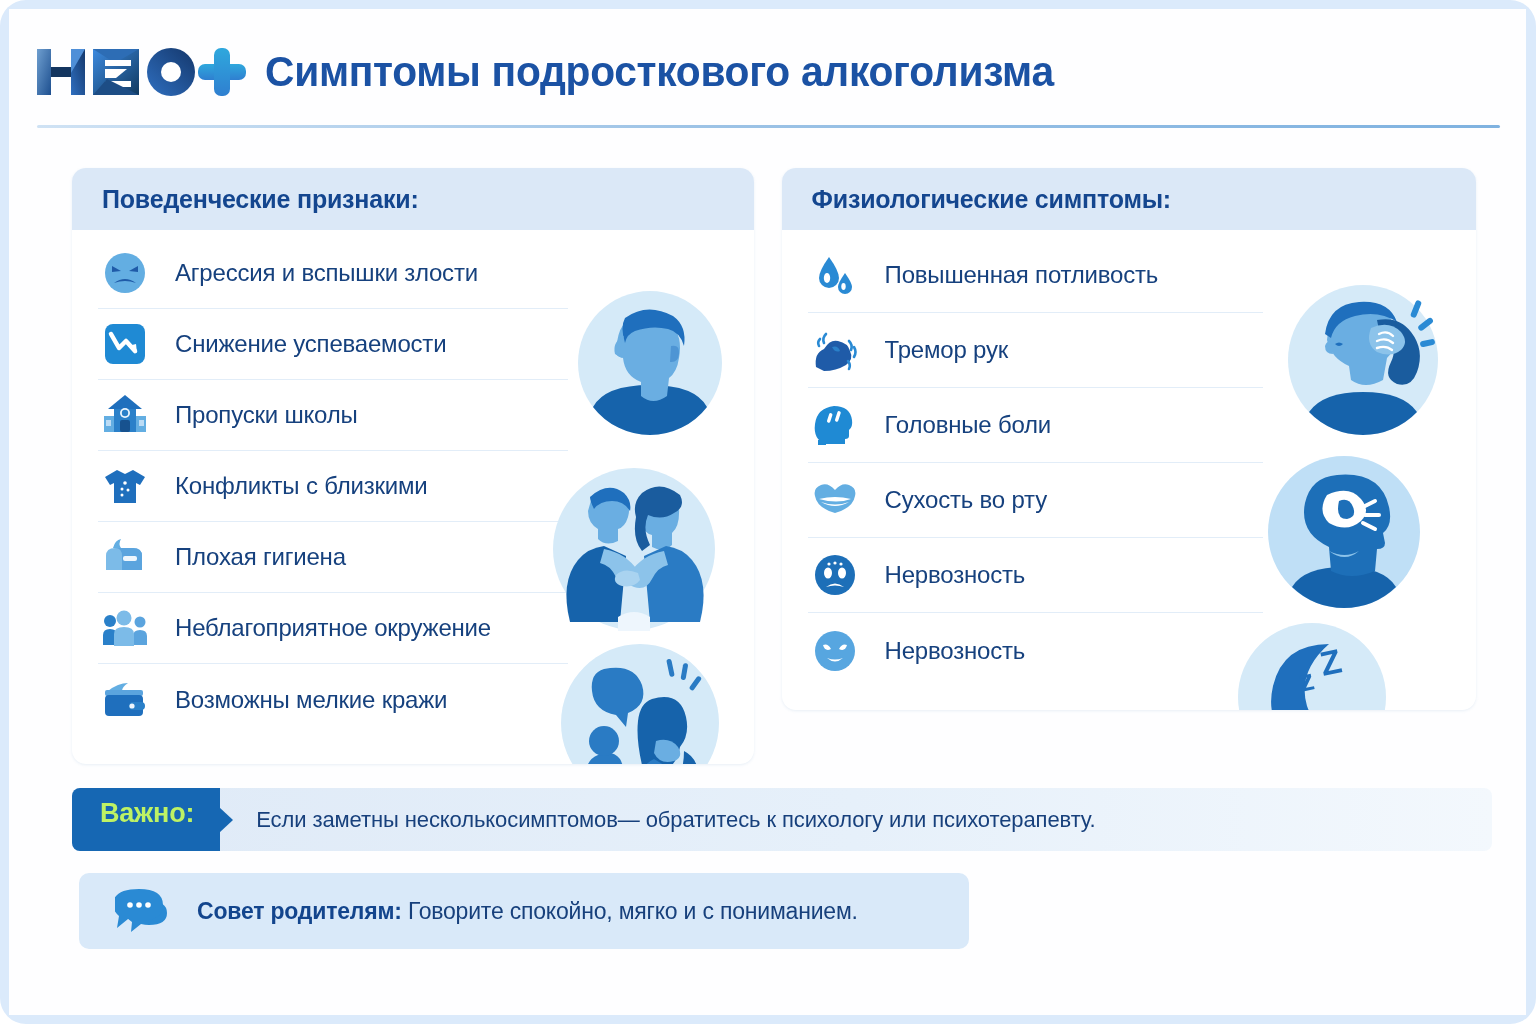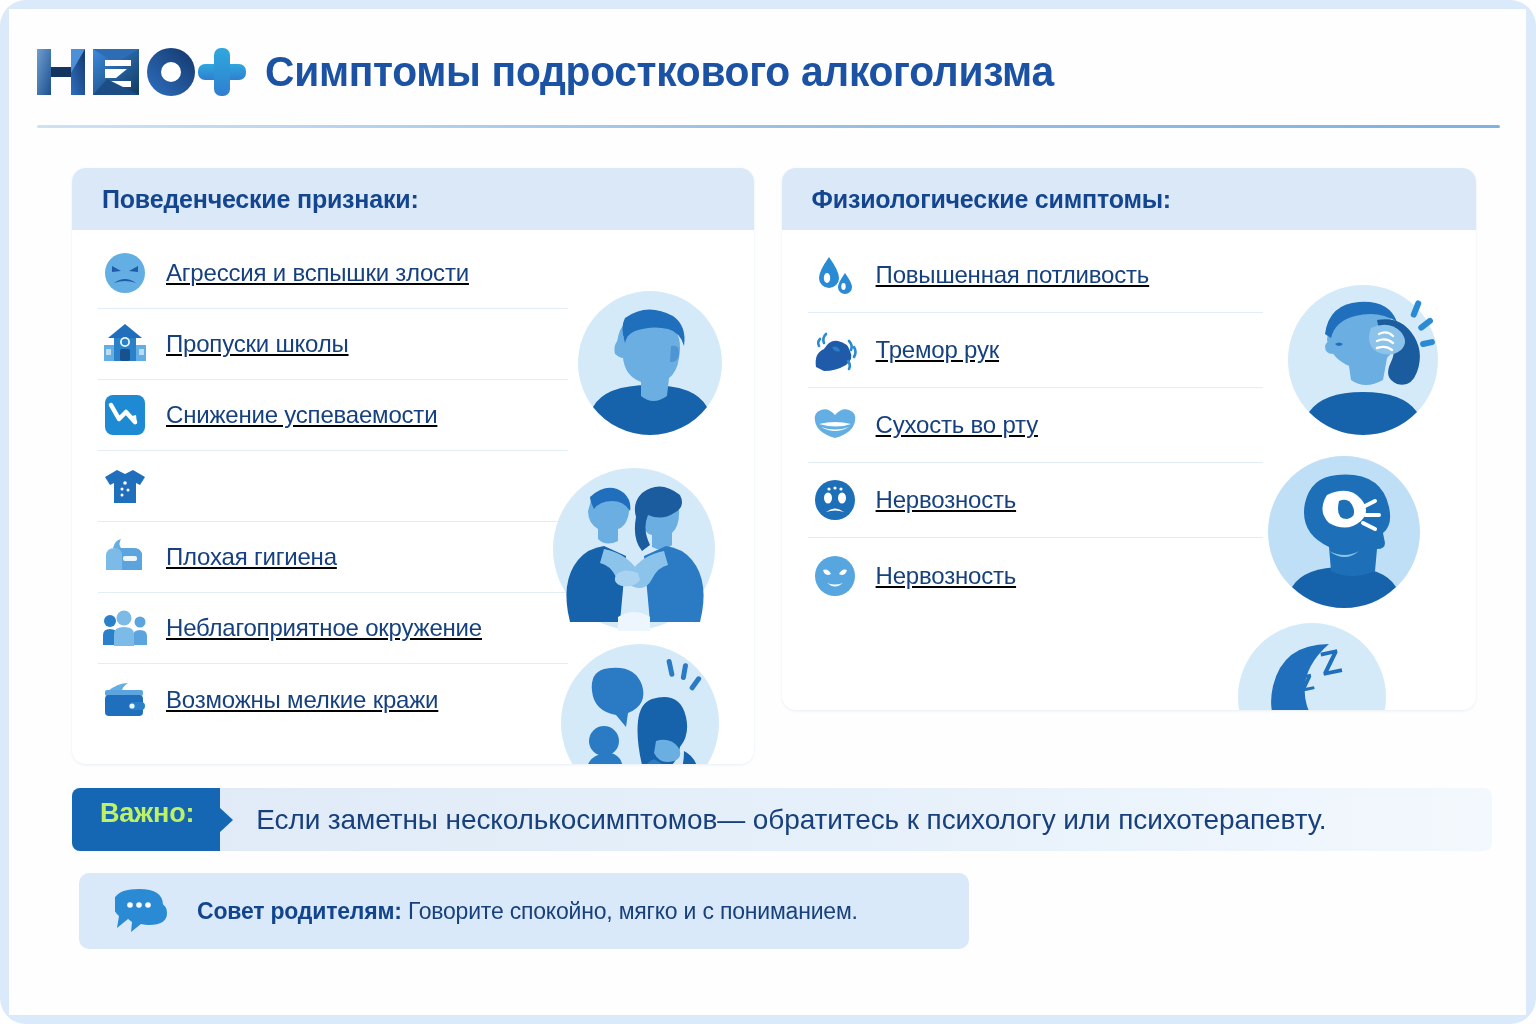--- a/index.html
+++ b/index.html
@@ -114,25 +114,24 @@
     position: absolute;
     top: 8px;
     left: 26px;
   }
   .list.left-list  { width: 470px; }
   .list.right-list { width: 455px; }
 
   .row {
     display: flex;
     align-items: center;
-    gap: 14px;
+    gap: 23px;
     height: 71px;
     border-bottom: 1.5px solid #e2edf8;
     box-sizing: border-box;
-    text-decoration: underline;
   }
   .list.right-list .row { height: 75px; }
   .row:last-child { border-bottom: none; }
 
   .row-icon {
     width: 54px;
     min-width: 54px;
     height: 54px;
     display: flex;
     align-items: center;
@@ -193,21 +192,21 @@
     top: 50%;
     transform: translateY(-50%);
     border-top: 13px solid transparent;
     border-bottom: 13px solid transparent;
     border-left: 14px solid #1667b3;
   }
   .important-text {
     display: flex;
     align-items: center;
     padding-left: 36px;
-    font-size: 28px;
+    font-size: 22px;
     color: #17407c;
     letter-spacing: -0.1px;
     white-space: nowrap;
   }
   .important-text b { font-weight: normal; }
 
   
   .tip {
     position: absolute;
     left: 70px;
@@ -303,55 +302,56 @@
                     <path d="M36 16 l-9 5 9 1z" fill="#1f5ba8"></path>
                   <path d="M12 33 q11 -8 22 0 q-11 -4 -22 0z" fill="#1f5ba8"></path>
                   </svg>
               </span>
               <span class="row-label">Агрессия и вспышки злости</span>
             </div>
 
             <div class="row">
               <span class="row-icon">
                 <svg width="46" height="46" viewBox="0 0 46 46">
+                    <rect x="3" y="3" width="40" height="40" rx="8" fill="#1f8ad4"></rect>
+                  <path d="M9 13 l8 14 7 -7 9 10" stroke="#ffffff" stroke-width="4.5" fill="none" stroke-linecap="round" stroke-linejoin="round"></path>
+                  <path d="M35 32 l-1 -9 -8 2z" fill="#ffffff"></path>
+                  </svg>
+              </span>
+              <span class="row-label">Снижение успеваемости</span>
+            </div>
+
+            <div class="row">
+              <span class="row-icon">
+                <svg width="46" height="46" viewBox="0 0 46 46">
                   <rect x="2" y="24" width="10" height="16" fill="#63aee2"></rect>
                     <rect x="34" y="24" width="10" height="16" fill="#63aee2"></rect>
                   <path d="M23 3 L40 17 L6 17 Z" fill="#1f6fbd"></path>
                     <rect x="12" y="17" width="22" height="23" fill="#2a80c9"></rect>
                   <circle cx="23" cy="21" r="5" fill="#eaf4fd"></circle>
                     <circle cx="23" cy="21" r="3.2" fill="#2a80c9"></circle>
                   <rect x="18" y="28" width="10" height="12" rx="2" fill="#17528f"></rect>
                   <rect x="4" y="28" width="5" height="6" fill="#bcdcf5"></rect>
                     <rect x="37" y="28" width="5" height="6" fill="#bcdcf5"></rect>
                 </svg>
               </span>
               <span class="row-label">Пропуски школы</span>
             </div>
 
             <div class="row">
               <span class="row-icon">
                 <svg width="46" height="46" viewBox="0 0 46 46">
-                    <rect x="3" y="3" width="40" height="40" rx="8" fill="#1f8ad4"></rect>
-                  <path d="M9 13 l8 14 7 -7 9 10" stroke="#ffffff" stroke-width="4.5" fill="none" stroke-linecap="round" stroke-linejoin="round"></path>
-                  <path d="M35 32 l-1 -9 -8 2z" fill="#ffffff"></path>
-                  </svg>
-              </span>
-              <span class="row-label">Снижение успеваемости</span>
-            </div>
-
-            <div class="row">
-              <span class="row-icon">
-                <svg width="46" height="46" viewBox="0 0 46 46">
                   <path d="M15 7 L23 11 L31 7 L43 14 L38 22 L34 20 L34 40 L12 40 L12 20 L8 22 L3 14 Z" fill="#1f6fbd"></path>
                   <circle cx="23" cy="20" r="1.8" fill="#ffffff"></circle>
                     <circle cx="20" cy="26" r="1.5" fill="#ffffff"></circle>
                   <circle cx="26" cy="27" r="1.5" fill="#ffffff"></circle>
                     <circle cx="20" cy="32" r="1.5" fill="#ffffff"></circle>
                 </svg>
               </span>
+              <span class="row-label">Конфликты с близкими</span>
             </div>
 
             <div class="row">
               <span class="row-icon">
                 <svg width="46" height="46" viewBox="0 0 46 46">
                   <path d="M11 14 q2 -8 8 -9 q-3 5 0 9z" fill="#63aee2"></path>
                   <path d="M4 22 q0 -8 9 -8 h18 q9 0 9 8 v14 h-36z" fill="#7cbbe8"></path>
                   <path d="M13 14 h18 q9 0 9 8 v14 h-20 v-14 q0 -8 -7 -8z" fill="#5ba4de"></path>
                   <rect x="21" y="22" width="14" height="5" rx="2" fill="#eef6fd"></rect>
                 </svg>
@@ -473,20 +473,33 @@
                       <path d="M14 7 q-4 4 -2 9"></path>
                     <path d="M37 14 q4 4 2 9"></path>
                       <path d="M42 20 q3 5 0 10"></path>
                     <path d="M36 34 q3 4 1 8"></path>
                   </g>
                 </svg>
               </span>
               <span class="row-label">Тремор рук</span>
             </div>
 
+            <div class="row">
+              <span class="row-icon">
+                <svg width="46" height="46" viewBox="0 0 46 46">
+                  <path d="M22 4 q16 0 18 14 q1 7 -3 10 l0 6 q0 3 -4 3 l0 5 -20 0 q-12 -5 -10 -20 q2 -16 19 -18z" fill="#1f8ad4"></path>
+                  <path d="M6 38 h8 v5 h-8z" fill="#1f8ad4"></path>
+                  <g fill="#ffffff">
+                    <rect x="16" y="11" width="3.4" height="10" rx="1.7" transform="rotate(18 18 16)"></rect>
+                    <rect x="24" y="9" width="3.4" height="11" rx="1.7" transform="rotate(18 26 15)"></rect>
+                  </g>
+                </svg>
+              </span>
+              <span class="row-label">Головные боли</span>
+            </div>
 
             <div class="row">
               <span class="row-icon">
                 <svg width="46" height="46" viewBox="0 0 46 46">
                   <path d="M23 13 q7 -8 14 -5 q8 3 6 11 q-2 12 -20 17 q-18 -5 -20 -17 q-2 -8 6 -11 q7 -3 14 5z" fill="#63aee2"></path>
                   <path d="M7 22 q16 -4 32 0 q-14 5 -32 0z" fill="#ffffff"></path>
                   <path d="M9 25 q14 8 28 0 q-14 5 -28 0z" fill="#ffffff"></path>
                 </svg>
               </span>
               <span class="row-label">Сухость во рту</span>

